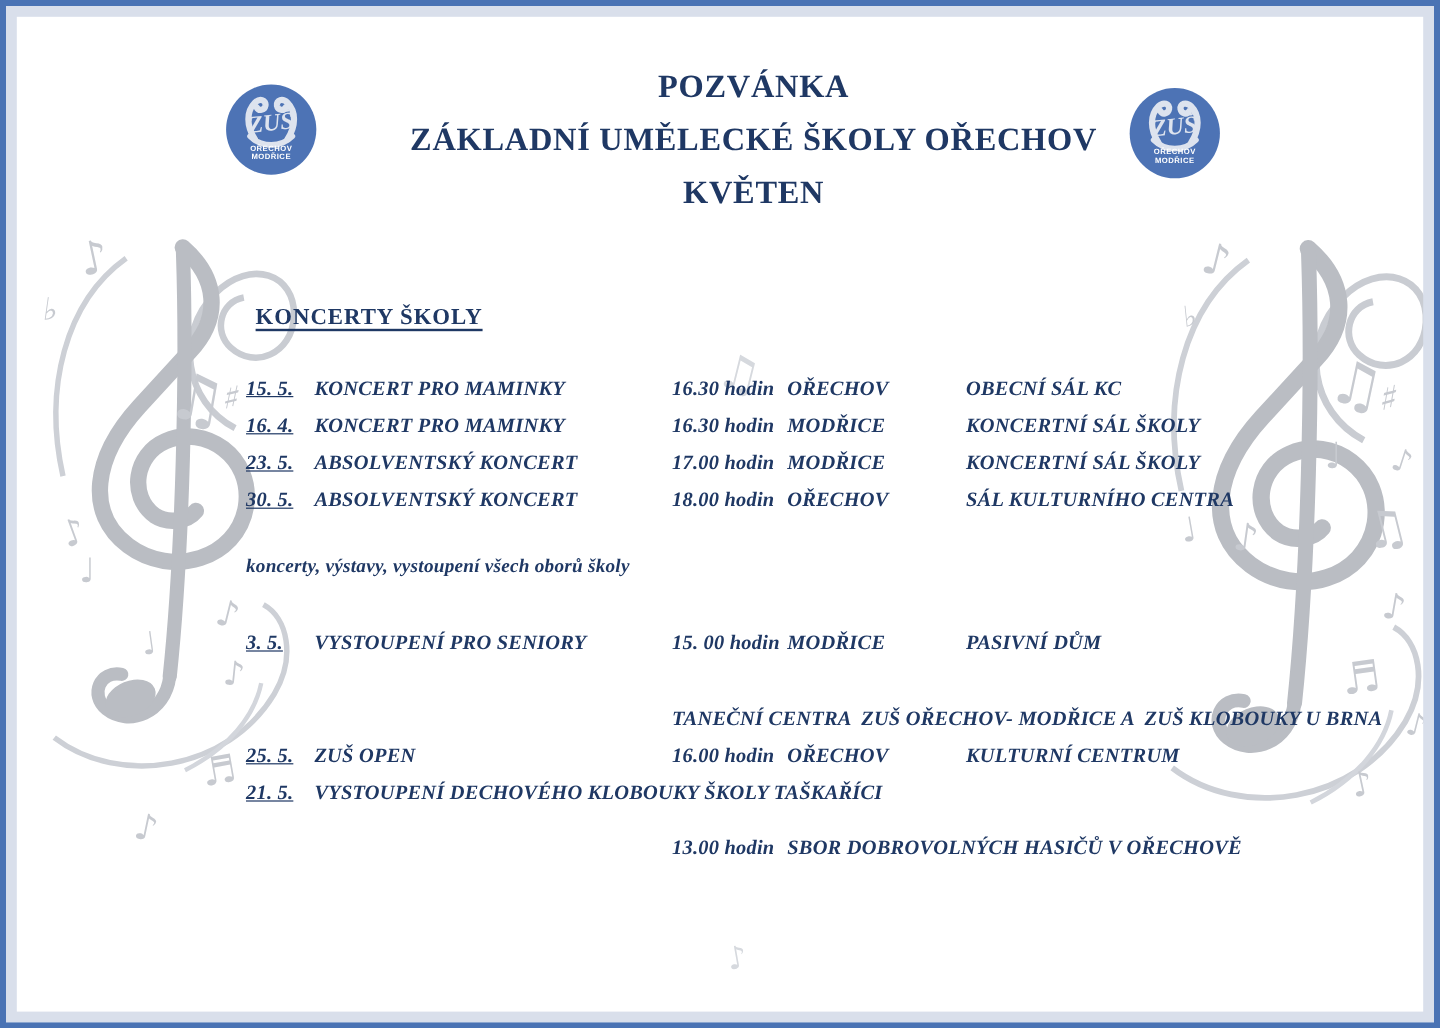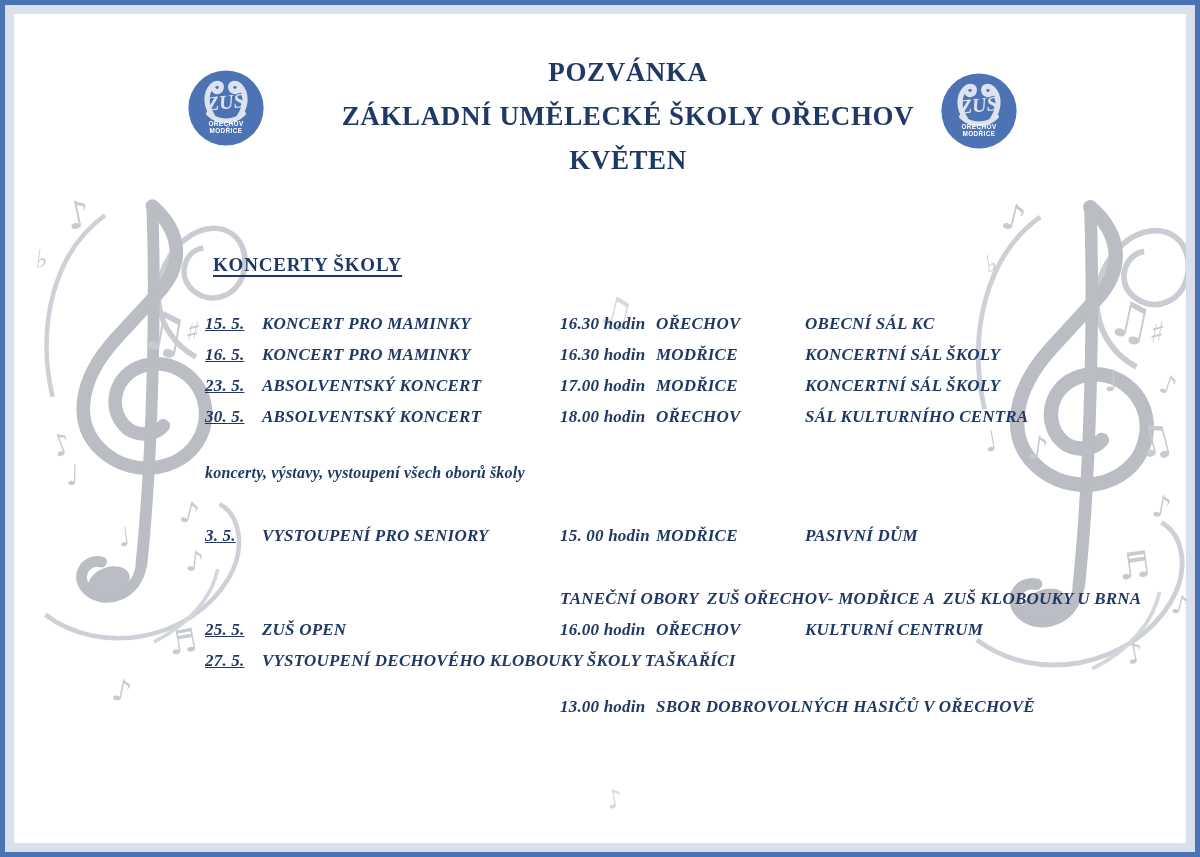--- a/index.html
+++ b/index.html
@@ -116,21 +116,21 @@
   <div class="section-heading">KONCERTY ŠKOLY</div>
 
   <div class="srow" style="top:314px">
     <span class="c col-date">15. 5.</span>
     <span class="c col-name">KONCERT PRO MAMINKY</span>
     <span class="c col-time">16.30 hodin</span>
     <span class="c col-place">OŘECHOV</span>
     <span class="c col-venue">OBECNÍ SÁL KC</span>
   </div>
   <div class="srow" style="top:345px">
-    <span class="c col-date">16. 5.</span>
+    <span class="c col-date">16. 4.</span>
     <span class="c col-name">KONCERT PRO MAMINKY</span>
     <span class="c col-time">16.30 hodin</span>
     <span class="c col-place">MODŘICE</span>
     <span class="c col-venue">KONCERTNÍ SÁL ŠKOLY</span>
   </div>
   <div class="srow" style="top:376px">
     <span class="c col-date">23. 5.</span>
     <span class="c col-name">ABSOLVENTSKÝ KONCERT</span>
     <span class="c col-time">17.00 hodin</span>
     <span class="c col-place">MODŘICE</span>
@@ -147,31 +147,31 @@
   <div class="note-line">koncerty, výstavy, vystoupení všech oborů školy</div>
 
   <div class="srow" style="top:526px">
     <span class="c col-date">3. 5.</span>
     <span class="c col-name">VYSTOUPENÍ PRO SENIORY</span>
     <span class="c col-time">15. 00 hodin</span>
     <span class="c col-place">MODŘICE</span>
     <span class="c col-venue">PASIVNÍ DŮM</span>
   </div>
   <div class="srow" style="top:589px">
-    <span class="c col-time pre">TANEČNÍ OBORY  ZUŠ OŘECHOV- MODŘICE A  ZUŠ KLOBOUKY U BRNA</span>
+    <span class="c col-time pre">TANEČNÍ CENTRA  ZUŠ OŘECHOV- MODŘICE A  ZUŠ KLOBOUKY U BRNA</span>
   </div>
   <div class="srow" style="top:620px">
     <span class="c col-date">25. 5.</span>
     <span class="c col-name">ZUŠ OPEN</span>
     <span class="c col-time">16.00 hodin</span>
     <span class="c col-place">OŘECHOV</span>
     <span class="c col-venue">KULTURNÍ CENTRUM</span>
   </div>
   <div class="srow" style="top:651px">
-    <span class="c col-date">27. 5.</span>
+    <span class="c col-date">21. 5.</span>
     <span class="c col-name">VYSTOUPENÍ DECHOVÉHO KLOBOUKY ŠKOLY TAŠKAŘÍCI</span>
   </div>
   <div class="srow" style="top:697px">
     <span class="c col-time">13.00 hodin</span>
     <span class="c col-place">SBOR DOBROVOLNÝCH HASIČŮ V OŘECHOVĚ</span>
   </div>
 
   <div class="frame-inner"></div>
   <div class="frame-outer"></div>
 </div>

